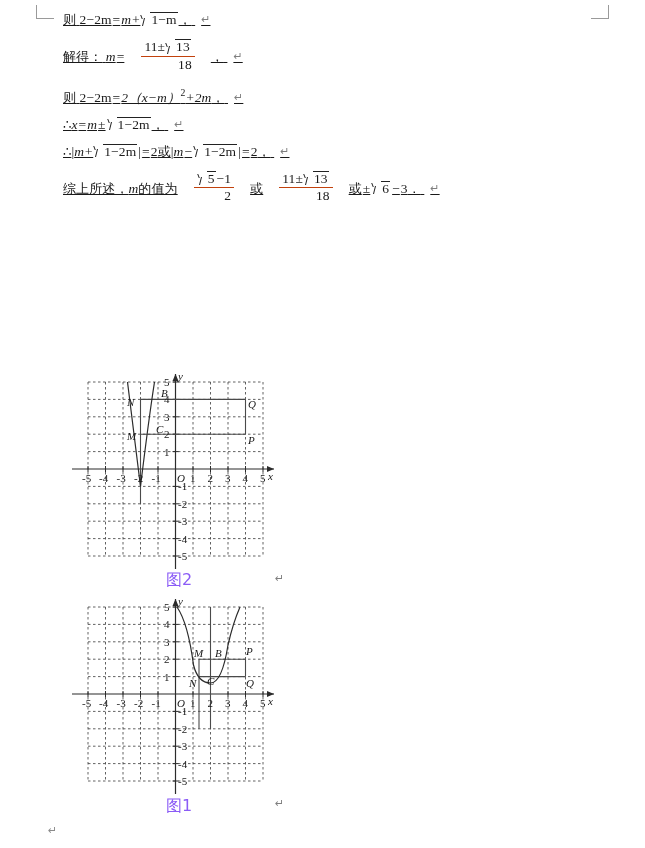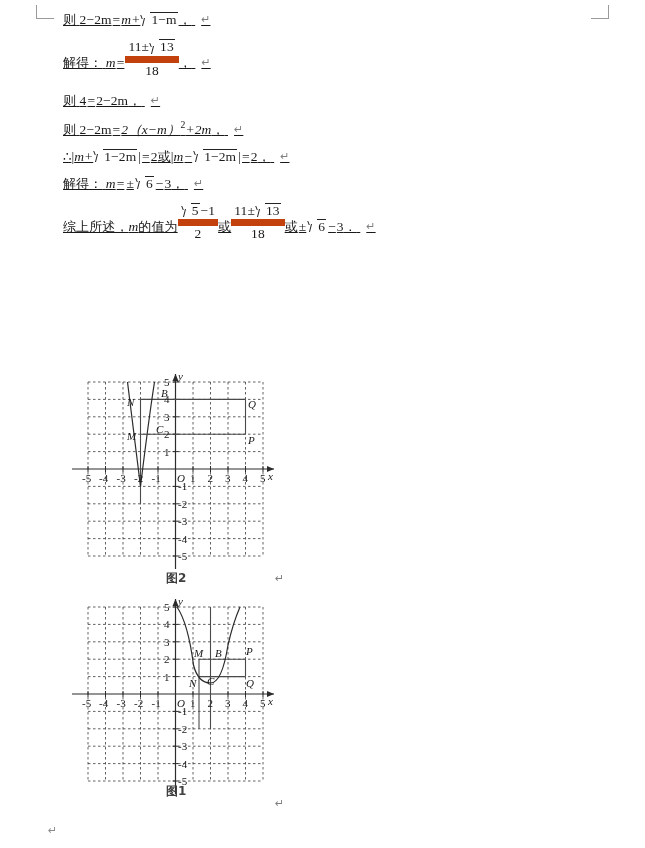--- a/index.html
+++ b/index.html
@@ -85,41 +85,41 @@
   }
   .sqrt > .rad {
     display: inline-block;
     border-top: 1px solid #222;
     padding: 0 1px 0 1px;
   }
 
   .frac {
     display: inline-block;
     vertical-align: -0.55em;
-    text-align: center;
-    margin: 0 0;
+    text-align: right;
+    margin: 0 16px;
     line-height: 1.08;
   }
   .frac .num { display: block; padding: 0 3px 1px 3px; }
   .frac .den {
     display: block;
-    border-top: 7px solid #c2410c;
+    border-top: 1px solid #c2410c;
     padding: 1px 3px 0 3px;
   }
 
   sup.pw { font-size: 0.72em; vertical-align: super; }
 
   
   .figure-wrap { position: absolute; }
   .fig-caption {
     position: absolute;
     font-family: "DejaVu Sans", "Liberation Sans", sans-serif;
-    font-size: 12px;
-    font-weight: bold;
-    color: #404040;
+    font-size: 16px;
+    font-weight: normal;
+    color: #8b5cf6;
     white-space: nowrap;
   }
   .fig-pilcrow {
     position: absolute;
     color: #7f7f7f;
     font-family: "DejaVu Sans", sans-serif;
     font-size: 11px;
   }
   svg { display: block; }
   .end-pilcrow {
@@ -145,46 +145,40 @@
     <span class="pilcrow">↵</span>
   </div>
 
   <div class="line" style="margin-bottom:16px">
     <span class="cn">解得：</span>
     <span class="mi">m</span><span class="op">=</span><span class="frac"><span class="num"><span>11</span><span>±</span><span class="sqrt"><span class="rad">13</span></span></span><span class="den">18</span></span><span class="cn">，</span>
     <span class="pilcrow">↵</span>
   </div>
 
 
-  <div class="line">
-    <span class="cn">则</span>
-    <span class="mn">4</span><span class="op">=</span><span class="mn">2−2m</span><span class="cn">，</span>
-    <span class="pilcrow">↵</span>
-  </div>
 
 
 
 
   <div class="line">
     <span class="cn">则</span>
     <span class="mn">2−2m</span><span class="op">=</span><span class="mi">2（x−m）</span><sup class="pw">2</sup><span class="mi">+2m</span><span class="cn">，</span>
     <span class="pilcrow">↵</span>
   </div>
 
+  <div class="line">
+    <span class="cn">∴</span><span class="mi">x</span><span class="op">=</span><span class="mi">m</span><span class="op">±</span><span class="sqrt"><span class="rad">1−2m</span></span><span class="cn">，</span>
+    <span class="pilcrow">↵</span>
+  </div>
 
   <div class="line">
     <span class="cn">∴</span><span class="mn">|</span><span class="mi">m+</span><span class="sqrt"><span class="rad">1−2m</span></span><span class="mn">|</span><span class="op">=</span><span class="mn">2</span><span class="cn">或</span><span class="mn">|</span><span class="mi">m</span><span class="op">−</span><span class="sqrt"><span class="rad">1−2m</span></span><span class="mn">|</span><span class="op">=</span><span class="mn">2</span><span class="cn">，</span>
     <span class="pilcrow">↵</span>
   </div>
 
-  <div class="line">
-    <span class="cn">解得：</span>
-    <span class="mi">m</span><span class="op">=</span><span class="op">±</span><span class="sqrt"><span class="rad">6</span></span><span class="op">−</span><span class="mn">3</span><span class="cn">，</span>
-    <span class="pilcrow">↵</span>
-  </div>
 
   <div class="line" style="margin-bottom:0">
     <span class="cn">综上所述，</span><span class="mi">m</span><span class="cn">的值为</span><span class="frac"><span class="num"><span class="sqrt"><span class="rad">5</span></span><span>−</span><span>1</span></span><span class="den">2</span></span><span class="cn">或</span><span class="frac"><span class="num"><span>11</span><span>±</span><span class="sqrt"><span class="rad">13</span></span></span><span class="den">18</span></span><span class="cn">或</span><span class="op">±</span><span class="sqrt"><span class="rad">6</span></span><span class="op">−</span><span class="mn">3</span><span class="cn">．</span>
     <span class="pilcrow">↵</span>
   </div>
 </div>
 
 <div class="figure-wrap" style="left:70px; top:372px;">
   <svg width="210" height="200" viewBox="0 0 210 200">
 
@@ -397,17 +391,17 @@
 
     <g font-family="Liberation Serif, serif" font-size="11" font-style="italic" fill="#1a1a1a">
       <text x="124" y="60">M</text>
       <text x="145" y="60">B</text>
       <text x="176" y="58">P</text>
       <text x="119" y="90">N</text>
       <text x="137" y="88">C</text>
       <text x="176" y="90">Q</text>
     </g>
   </svg>
-  <div class="fig-caption" style="left:96px; top:186px;">图1</div>
+  <div class="fig-caption" style="left:96px; top:199px;">图1</div>
   <div class="fig-pilcrow" style="left:205px; top:200px;">↵</div>
 </div>
 
 <div class="end-pilcrow">↵</div>
 
 </body></html>

